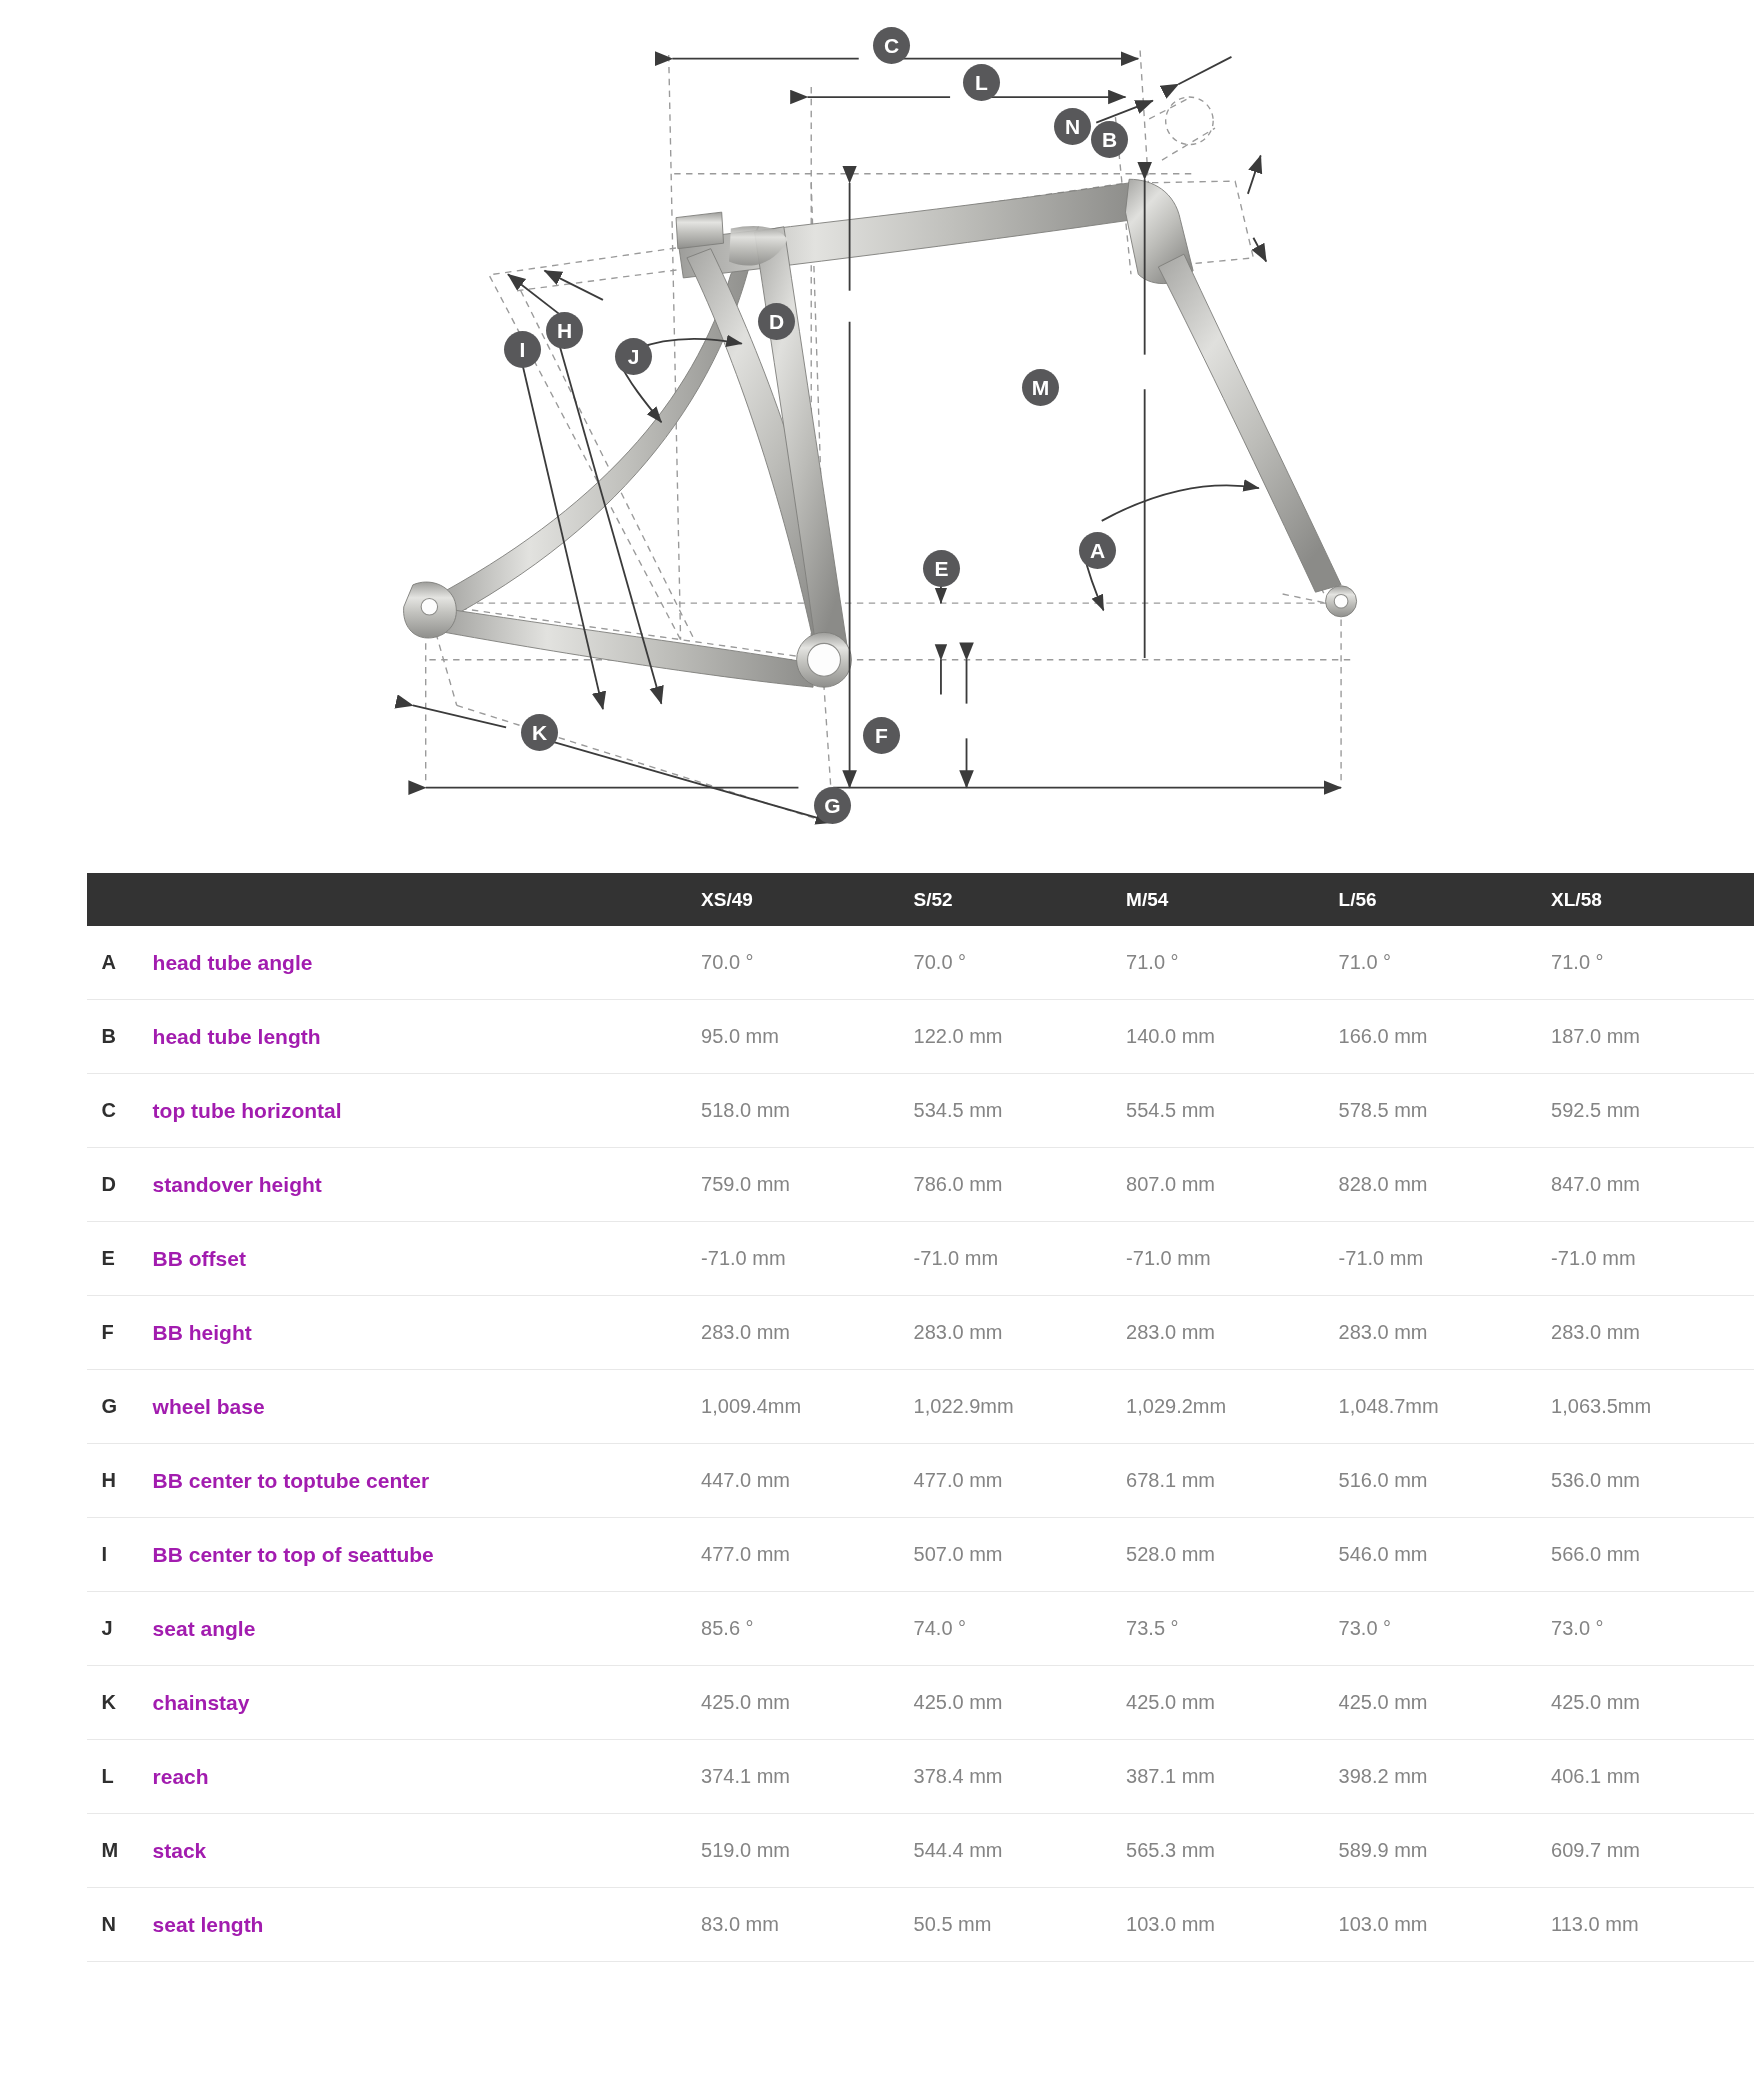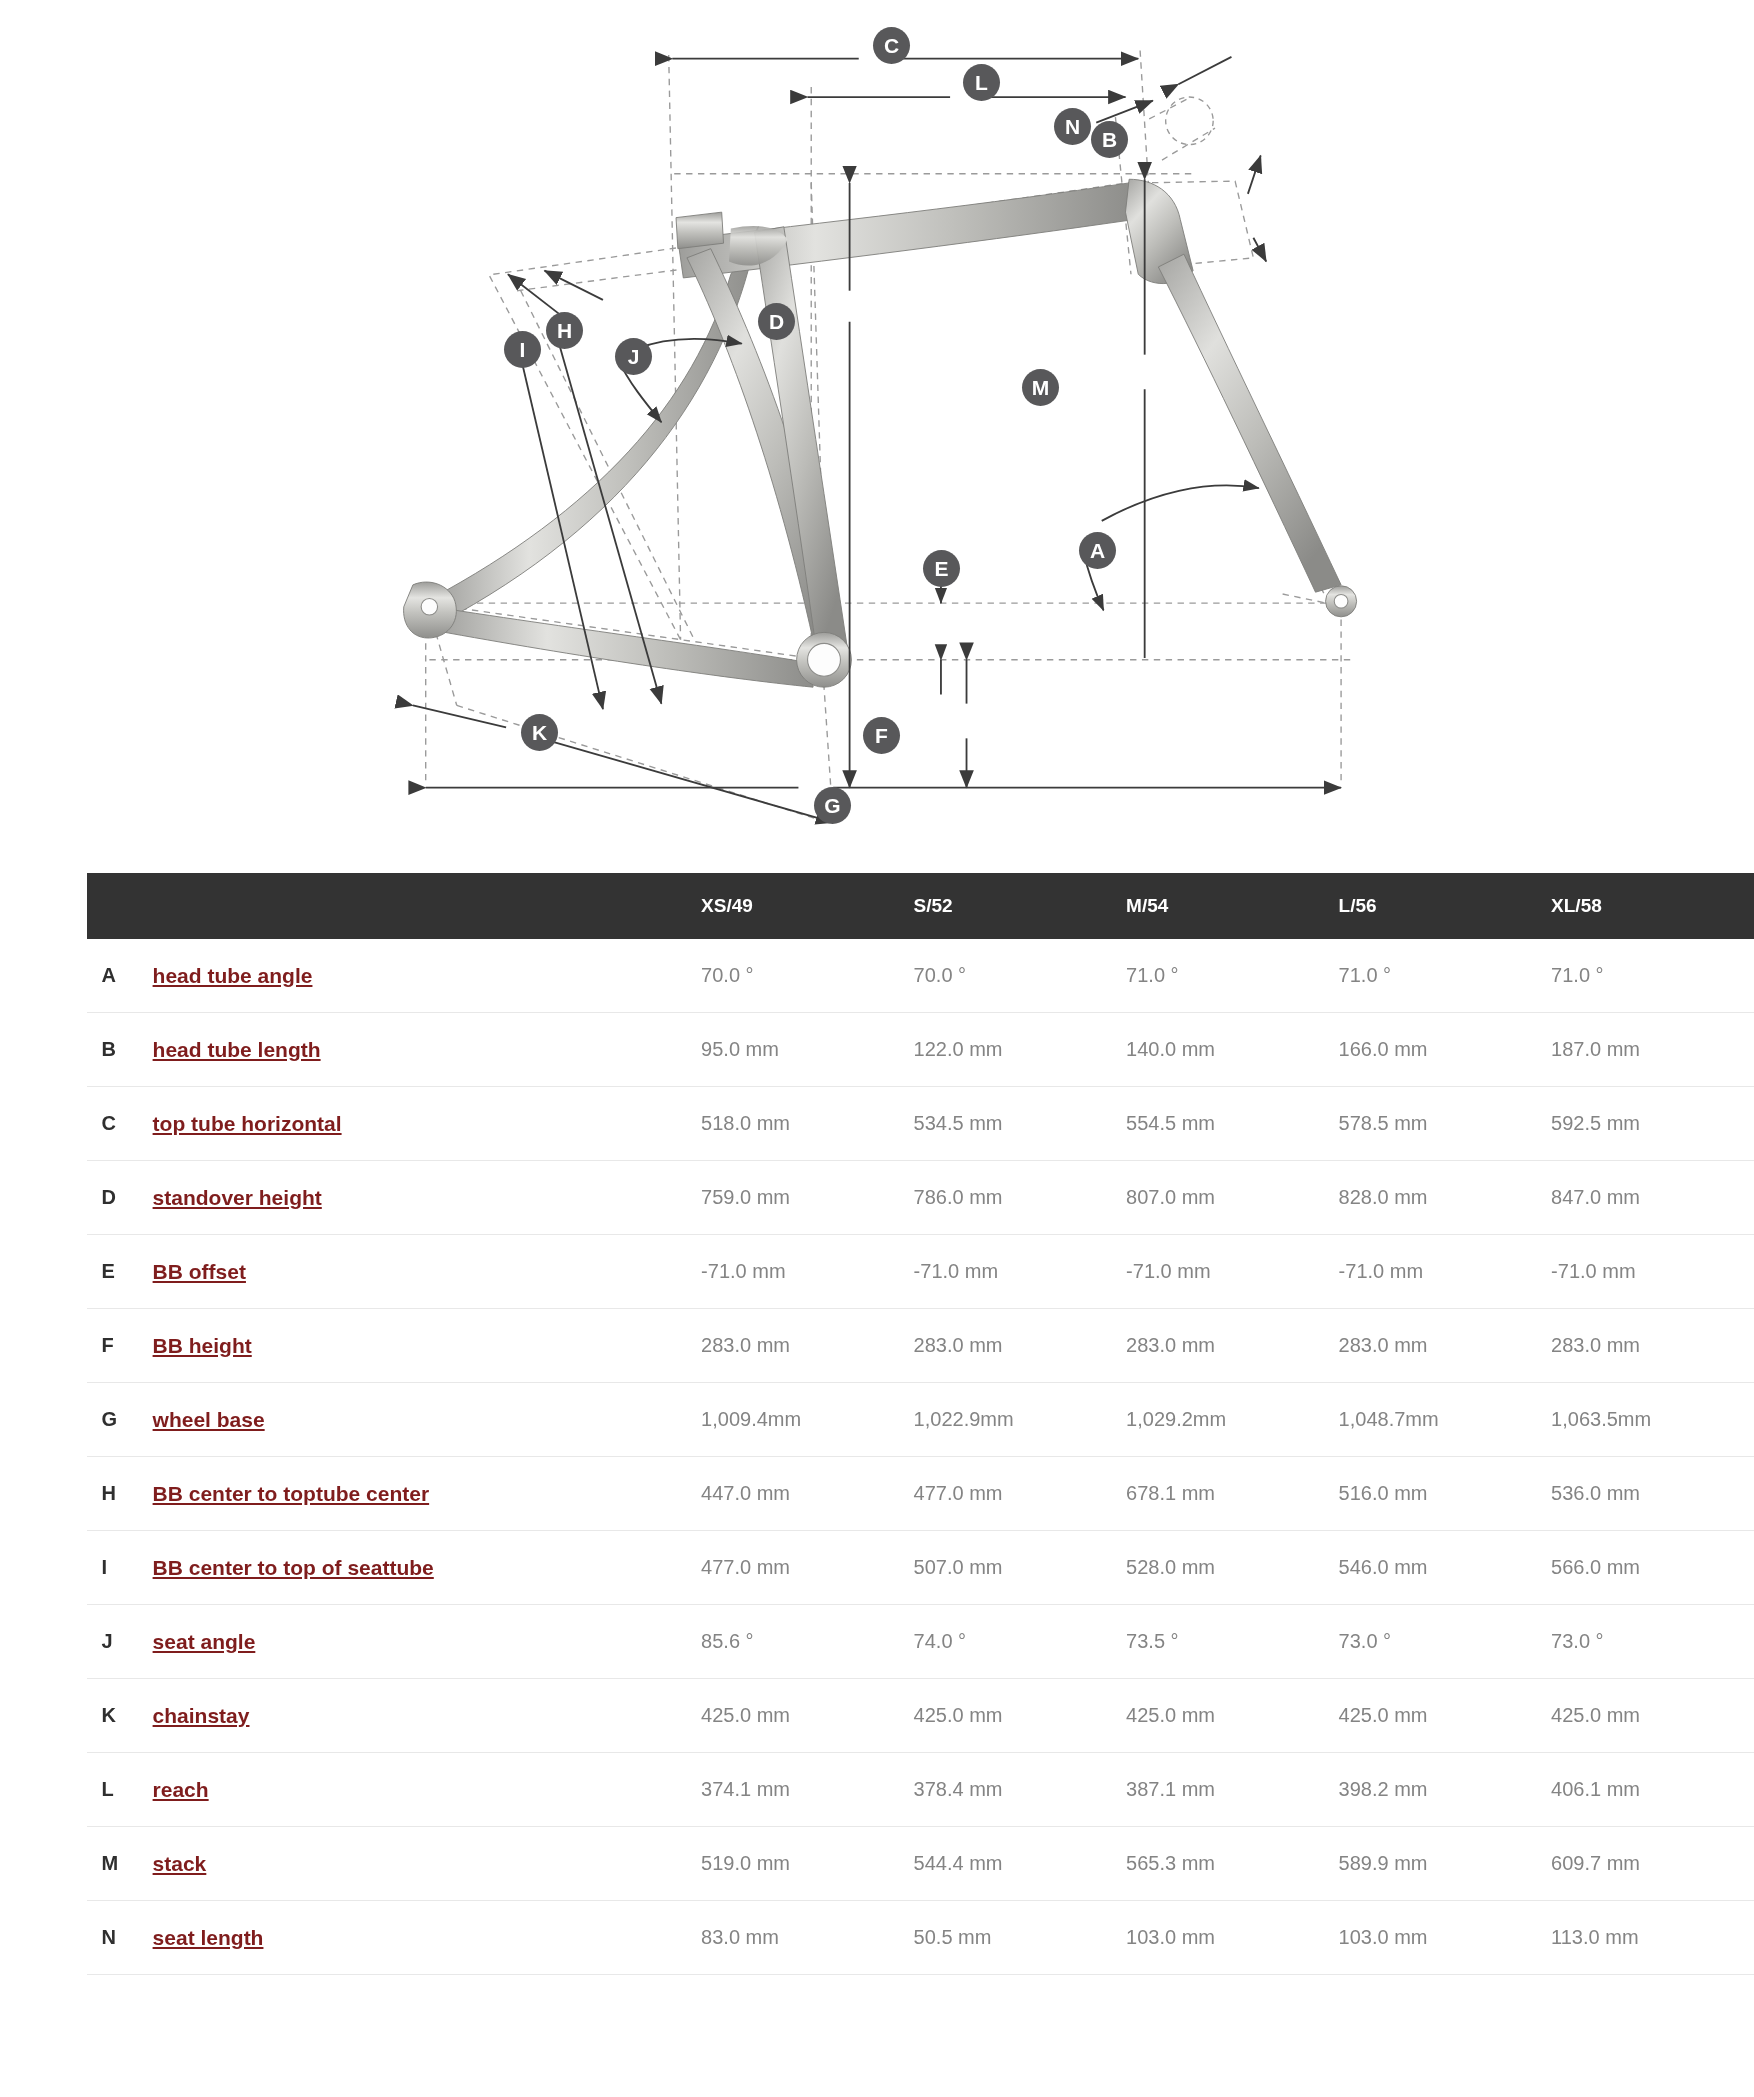--- a/index.html
+++ b/index.html
@@ -42,21 +42,21 @@
   table{
     border-collapse:collapse;
     width:1626px;
     table-layout:fixed;
   }
   thead th{
     background:#333333;
     color:#ffffff;
     font-size:19px;
     font-weight:bold;
-    height:66px;
+    height:53px;
     padding:0;
     text-align:left;
     vertical-align:middle;
   }
   thead th.c-letter{ width:51px; padding-left:14.6px;}
   thead th.c-label { width:543px; }
   thead th.c-val   { width:207px; padding-left:5.5px; }
 
   tbody td{
     height:73px;
@@ -70,23 +70,22 @@
   td.c-letter{
     width:51px;
     padding-left:14.6px;
     font-weight:bold;
     color:#2f2f2f;
     font-size:20px;
   }
   td.c-label{
     width:543px;
     font-weight:bold;
-    color:#7f1d1d;
+    color:#a21caf;
     font-size:21px;
-    text-decoration:underline;
   }
   td.c-val{
     width:207px;
     padding-left:5.5px;
     color:#848484;
     font-size:20px;
     font-weight:normal;
     white-space:nowrap;
   }
 </style>

